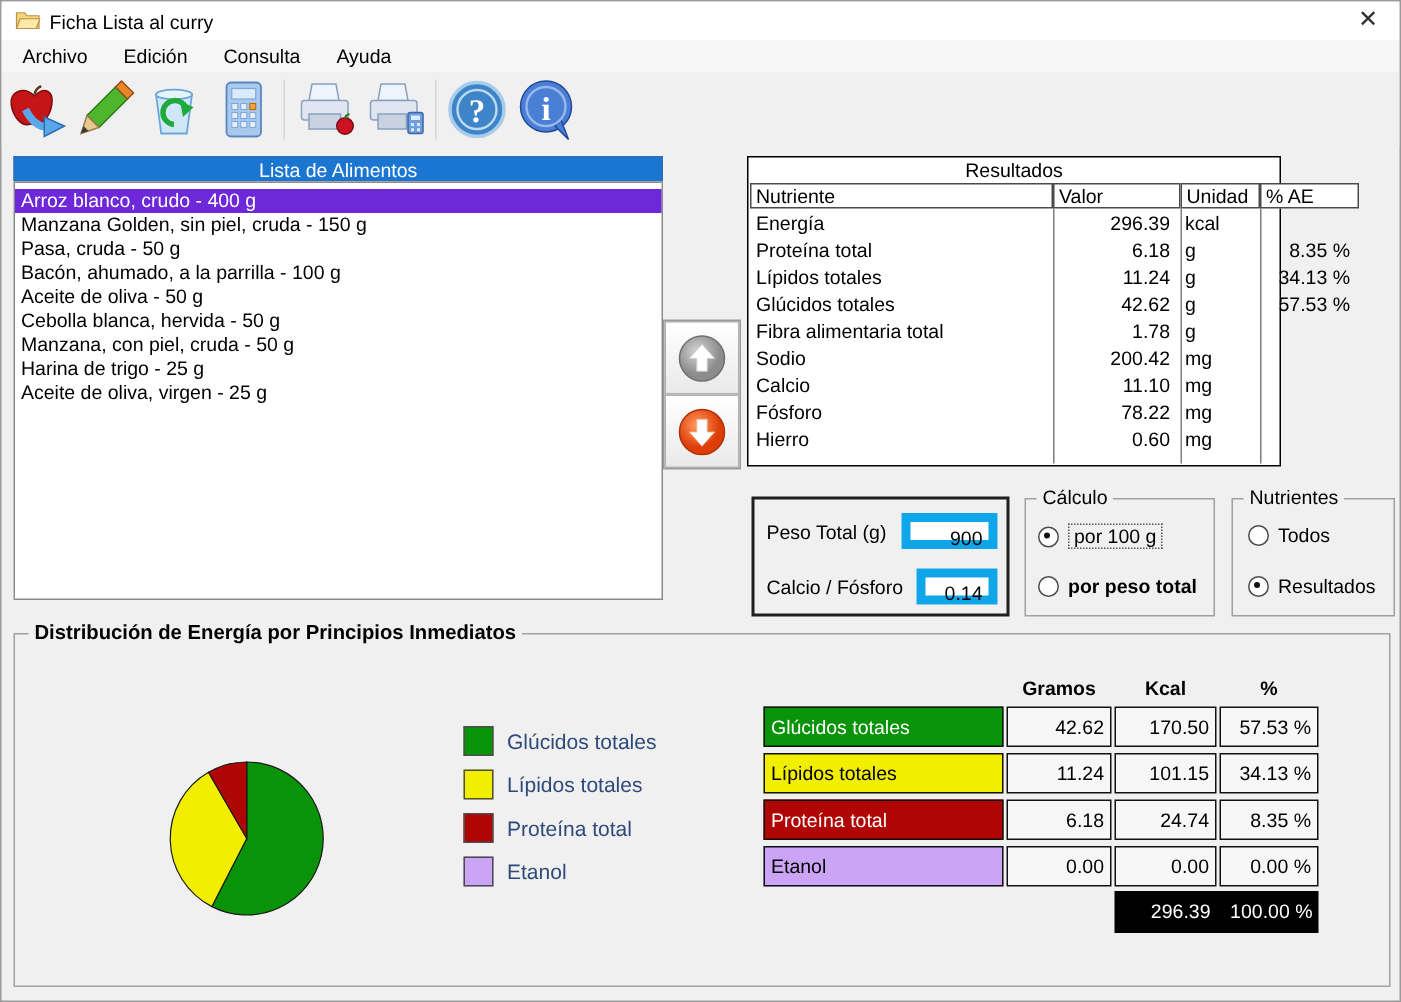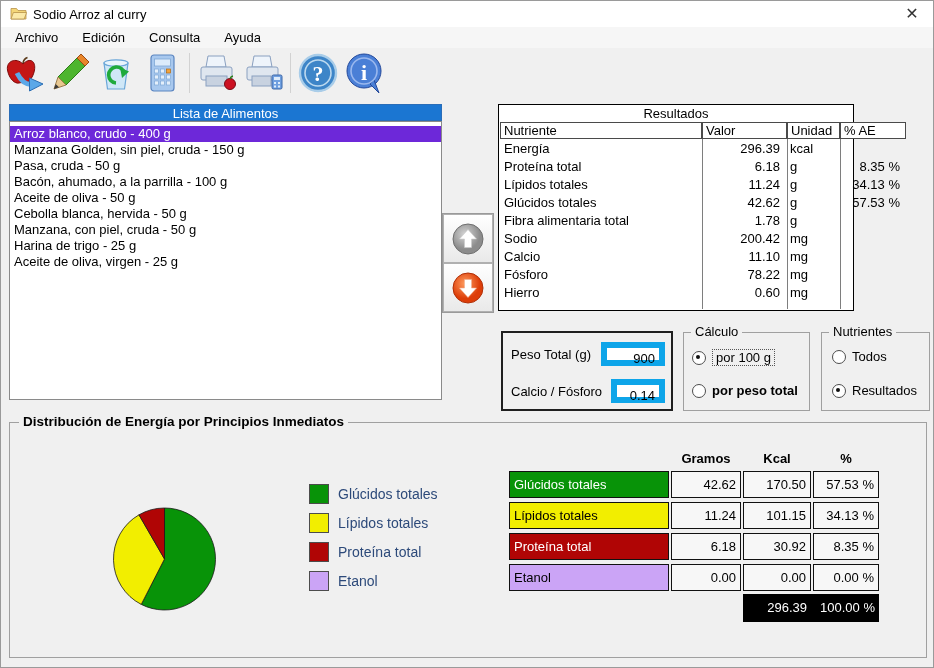--- a/index.html
+++ b/index.html
@@ -71,21 +71,21 @@
 
 <div class="window">
 
   <div class="titlebar">
     <span class="abs" style="left:9px;top:5px;">
       <svg width="17" height="16" viewBox="0 0 17 16">
         <path d="M1 13 V2.5 h5.5 L8 4.5 h8 V13 z" fill="#f4d678" stroke="#b8924a" stroke-width="0.8"></path>
         <path d="M1 13 L3.4 6.5 H16.6 L14.2 13 z" fill="#fbe9a8" stroke="#b8924a" stroke-width="0.8"></path>
       </svg>
     </span>
-    <span class="title-text">Sodio Arroz al curry</span>
+    <span class="title-text">Ficha Lista al curry</span>
     <span class="close-btn">✕</span>
   </div>
 
   <div class="menubar">
     <span class="menu-item">Archivo</span>
     <span class="menu-item">Edición</span>
     <span class="menu-item">Consulta</span>
     <span class="menu-item">Ayuda</span>
   </div>
 
@@ -348,21 +348,21 @@
   <div class="bt-cell" style="left:742px;top:470px;width:68px;">170.50</div>
   <div class="bt-cell" style="left:812px;top:470px;width:66px;">57.53 %</div>
 
   <div class="bt-label" style="top: 501px; background-color: rgb(242, 238, 0); color: rgb(0, 0, 0);">Lípidos totales</div>
   <div class="bt-cell" style="left:670px;top:501px;width:70px;">11.24</div>
   <div class="bt-cell" style="left:742px;top:501px;width:68px;">101.15</div>
   <div class="bt-cell" style="left:812px;top:501px;width:66px;">34.13 %</div>
 
   <div class="bt-label" style="top: 532px; background-color: rgb(176, 5, 5); color: rgb(255, 255, 255);">Proteína total</div>
   <div class="bt-cell" style="left:670px;top:532px;width:70px;">6.18</div>
-  <div class="bt-cell" style="left:742px;top:532px;width:68px;">30.92</div>
+  <div class="bt-cell" style="left:742px;top:532px;width:68px;">24.74</div>
   <div class="bt-cell" style="left:812px;top:532px;width:66px;">8.35 %</div>
 
   <div class="bt-label" style="top: 563px; background-color: rgb(203, 164, 246); color: rgb(0, 0, 0);">Etanol</div>
   <div class="bt-cell" style="left:670px;top:563px;width:70px;">0.00</div>
   <div class="bt-cell" style="left:742px;top:563px;width:68px;">0.00</div>
   <div class="bt-cell" style="left:812px;top:563px;width:66px;">0.00 %</div>
 
   <div class="bt-total">
     <span style="left:0;width:64px;padding-right:4px;">296.39</span>
     <span style="left:70px;width:62px;padding-right:4px;">100.00 %</span>

